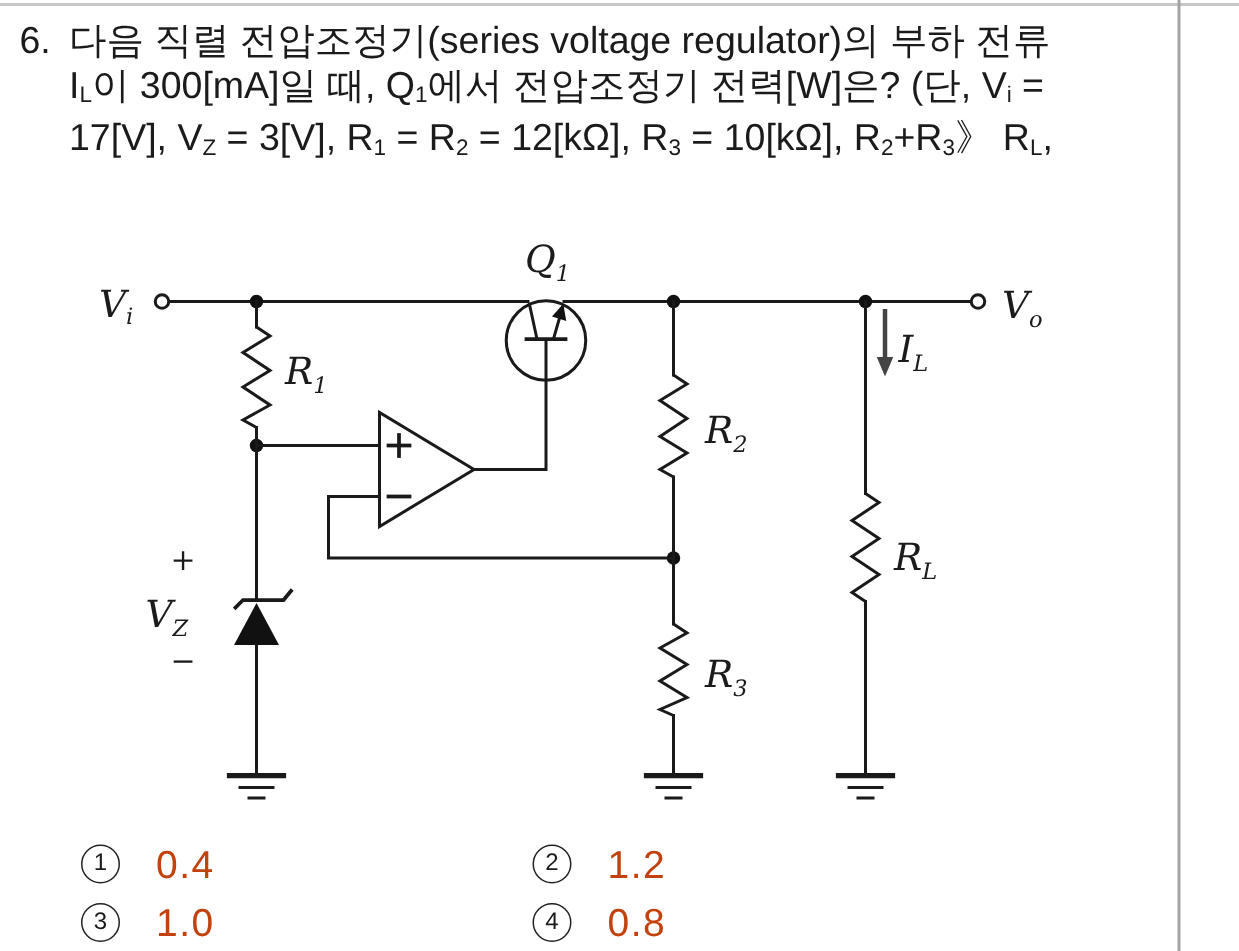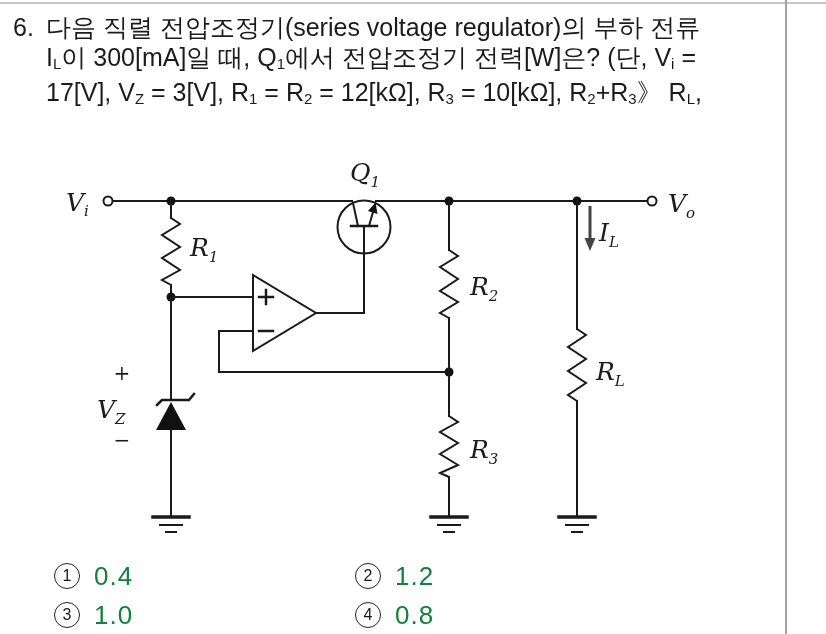--- a/index.html
+++ b/index.html
@@ -32,21 +32,21 @@
   .il-head{fill:#444;stroke:none;}
 
   
   .answers{position:absolute;left:0;top:0;width:826px;height:634px;pointer-events:none;}
   .option{position:absolute;display:flex;align-items:center;height:28px;}
   .opt-num{
     box-sizing:border-box;width:26px;height:26px;border:1.6px solid #222;border-radius:50%;
     display:inline-flex;align-items:center;justify-content:center;
     font-size:16px;line-height:1;color:#1a1a1a;flex:0 0 auto;
   }
-  .opt-val{margin-left:14px;font-size:26px;color:#15803d;letter-spacing:1px;}
+  .opt-val{margin-left:24px;font-size:26px;color:#c2410c;letter-spacing:1px;}
 </style>
 </head>
 <body>
 
 <div class="top-rule"></div>
 <div class="col-divider"></div>
 
 <div class="question">
   <div class="q-line first">
     <span class="q-num">6.</span>

